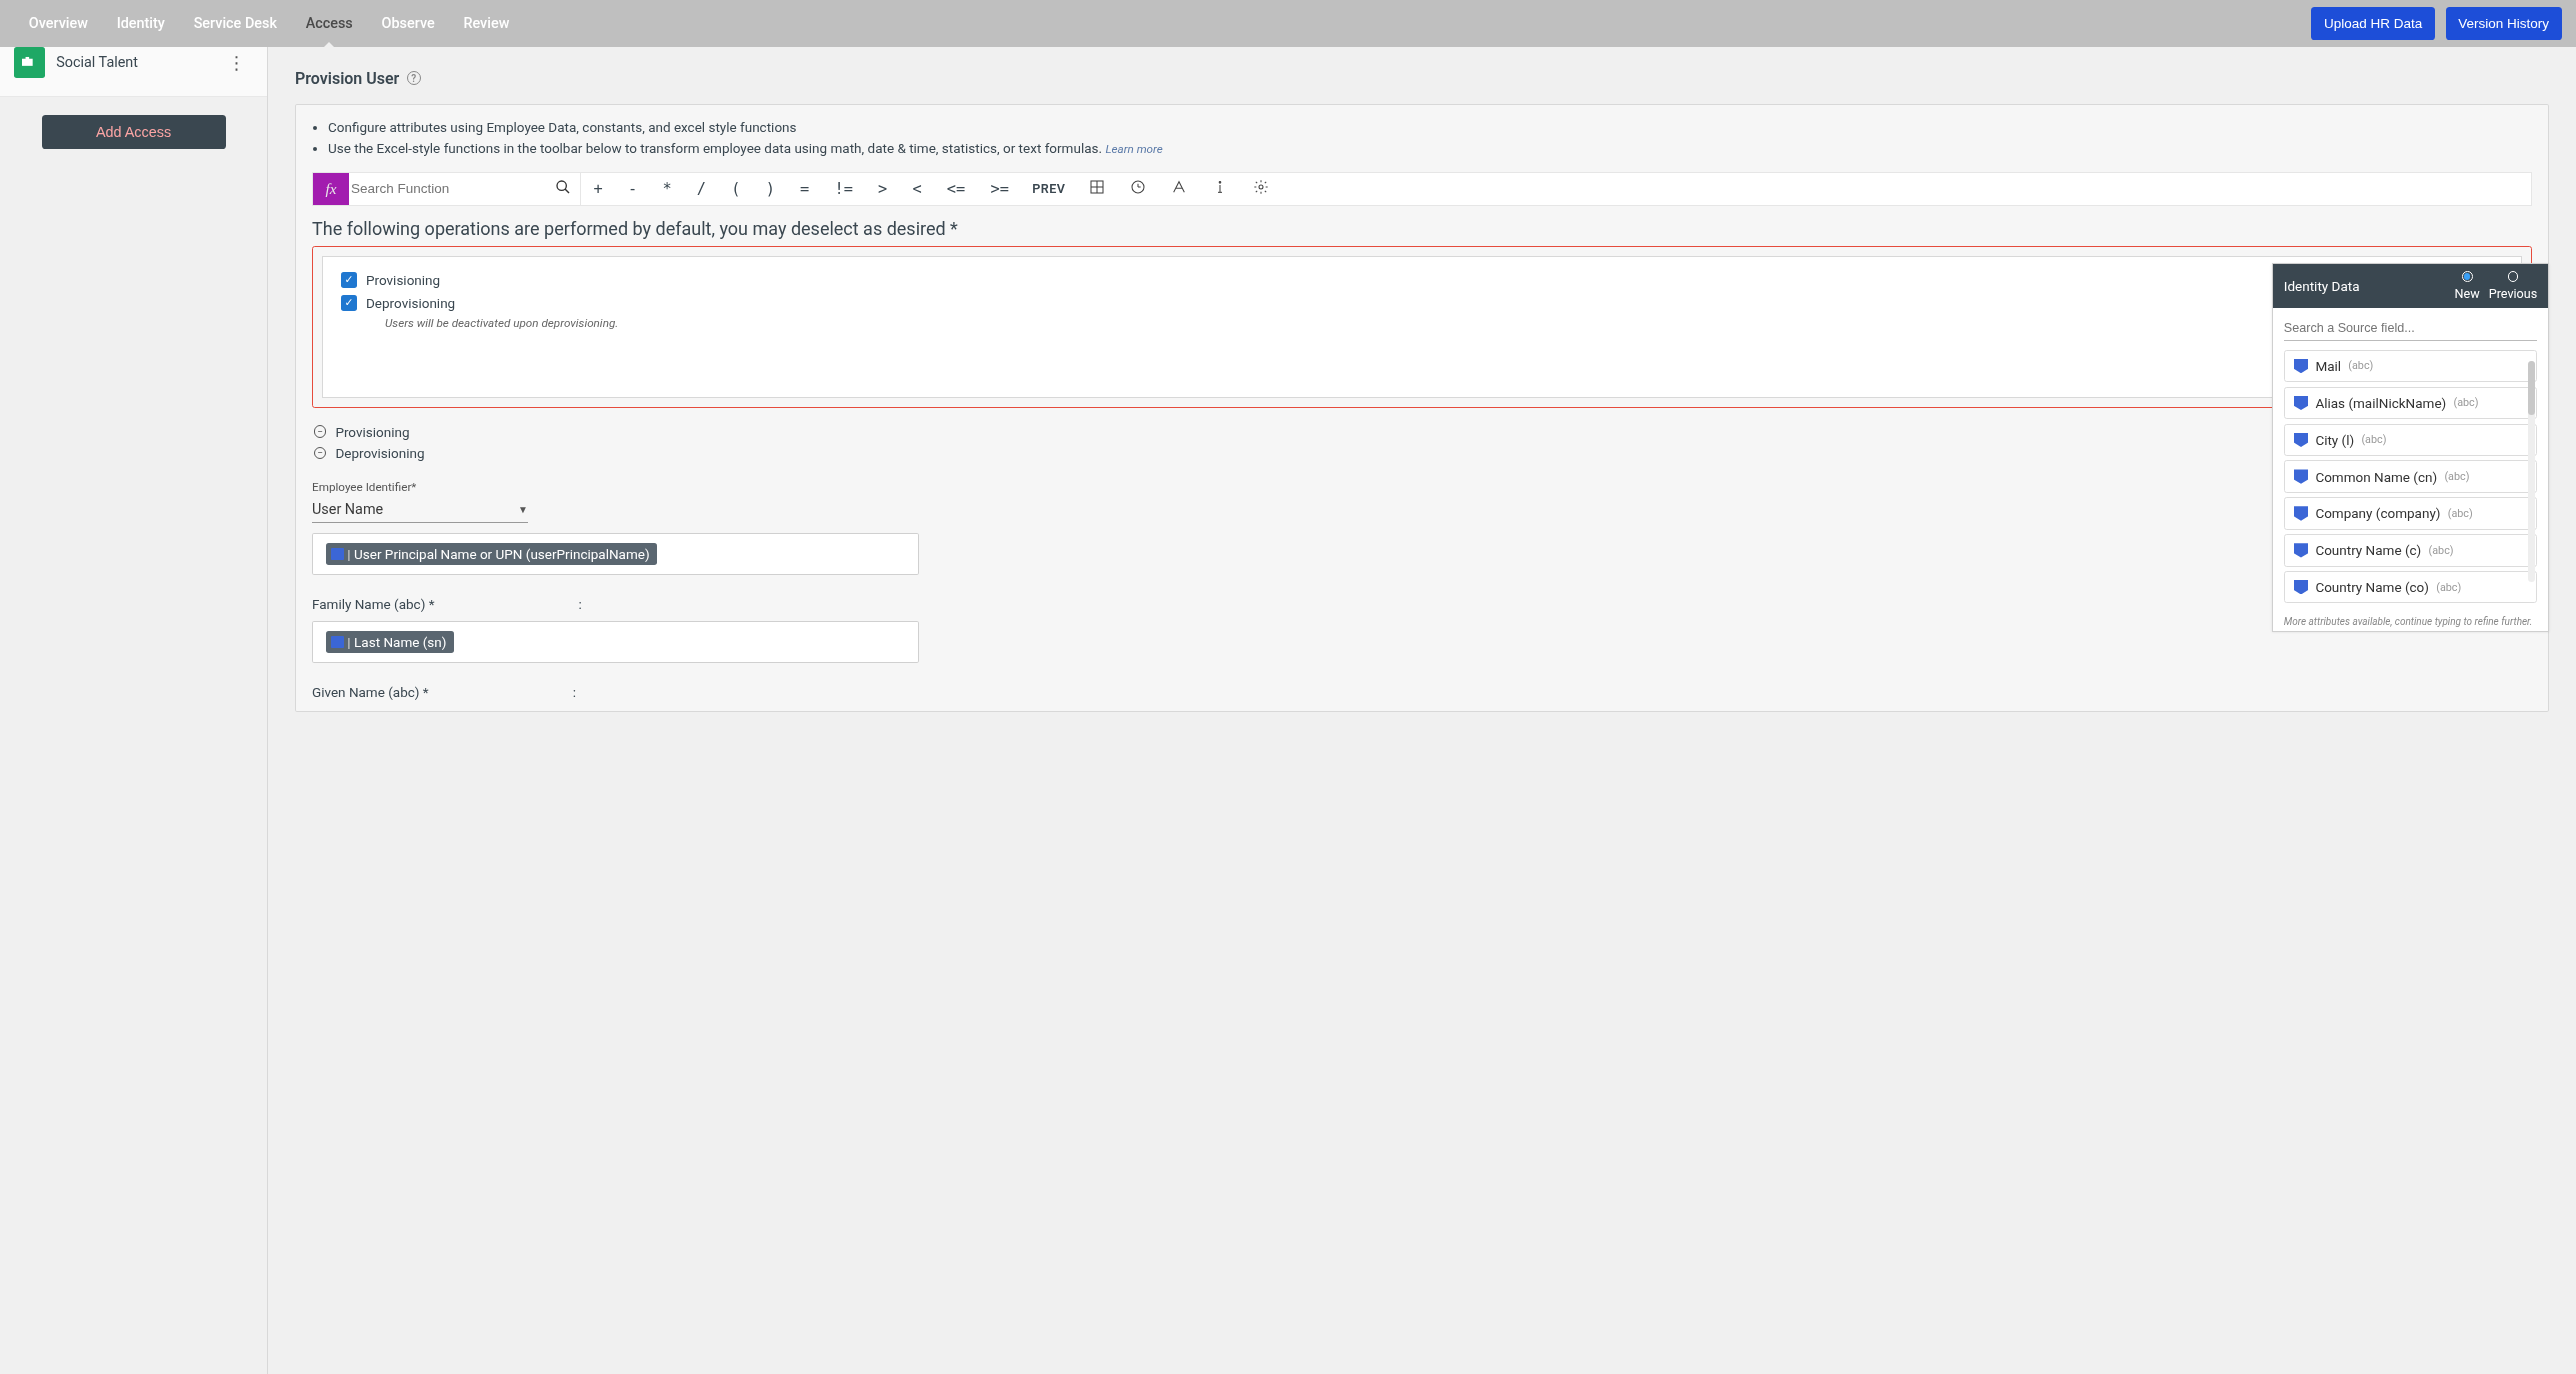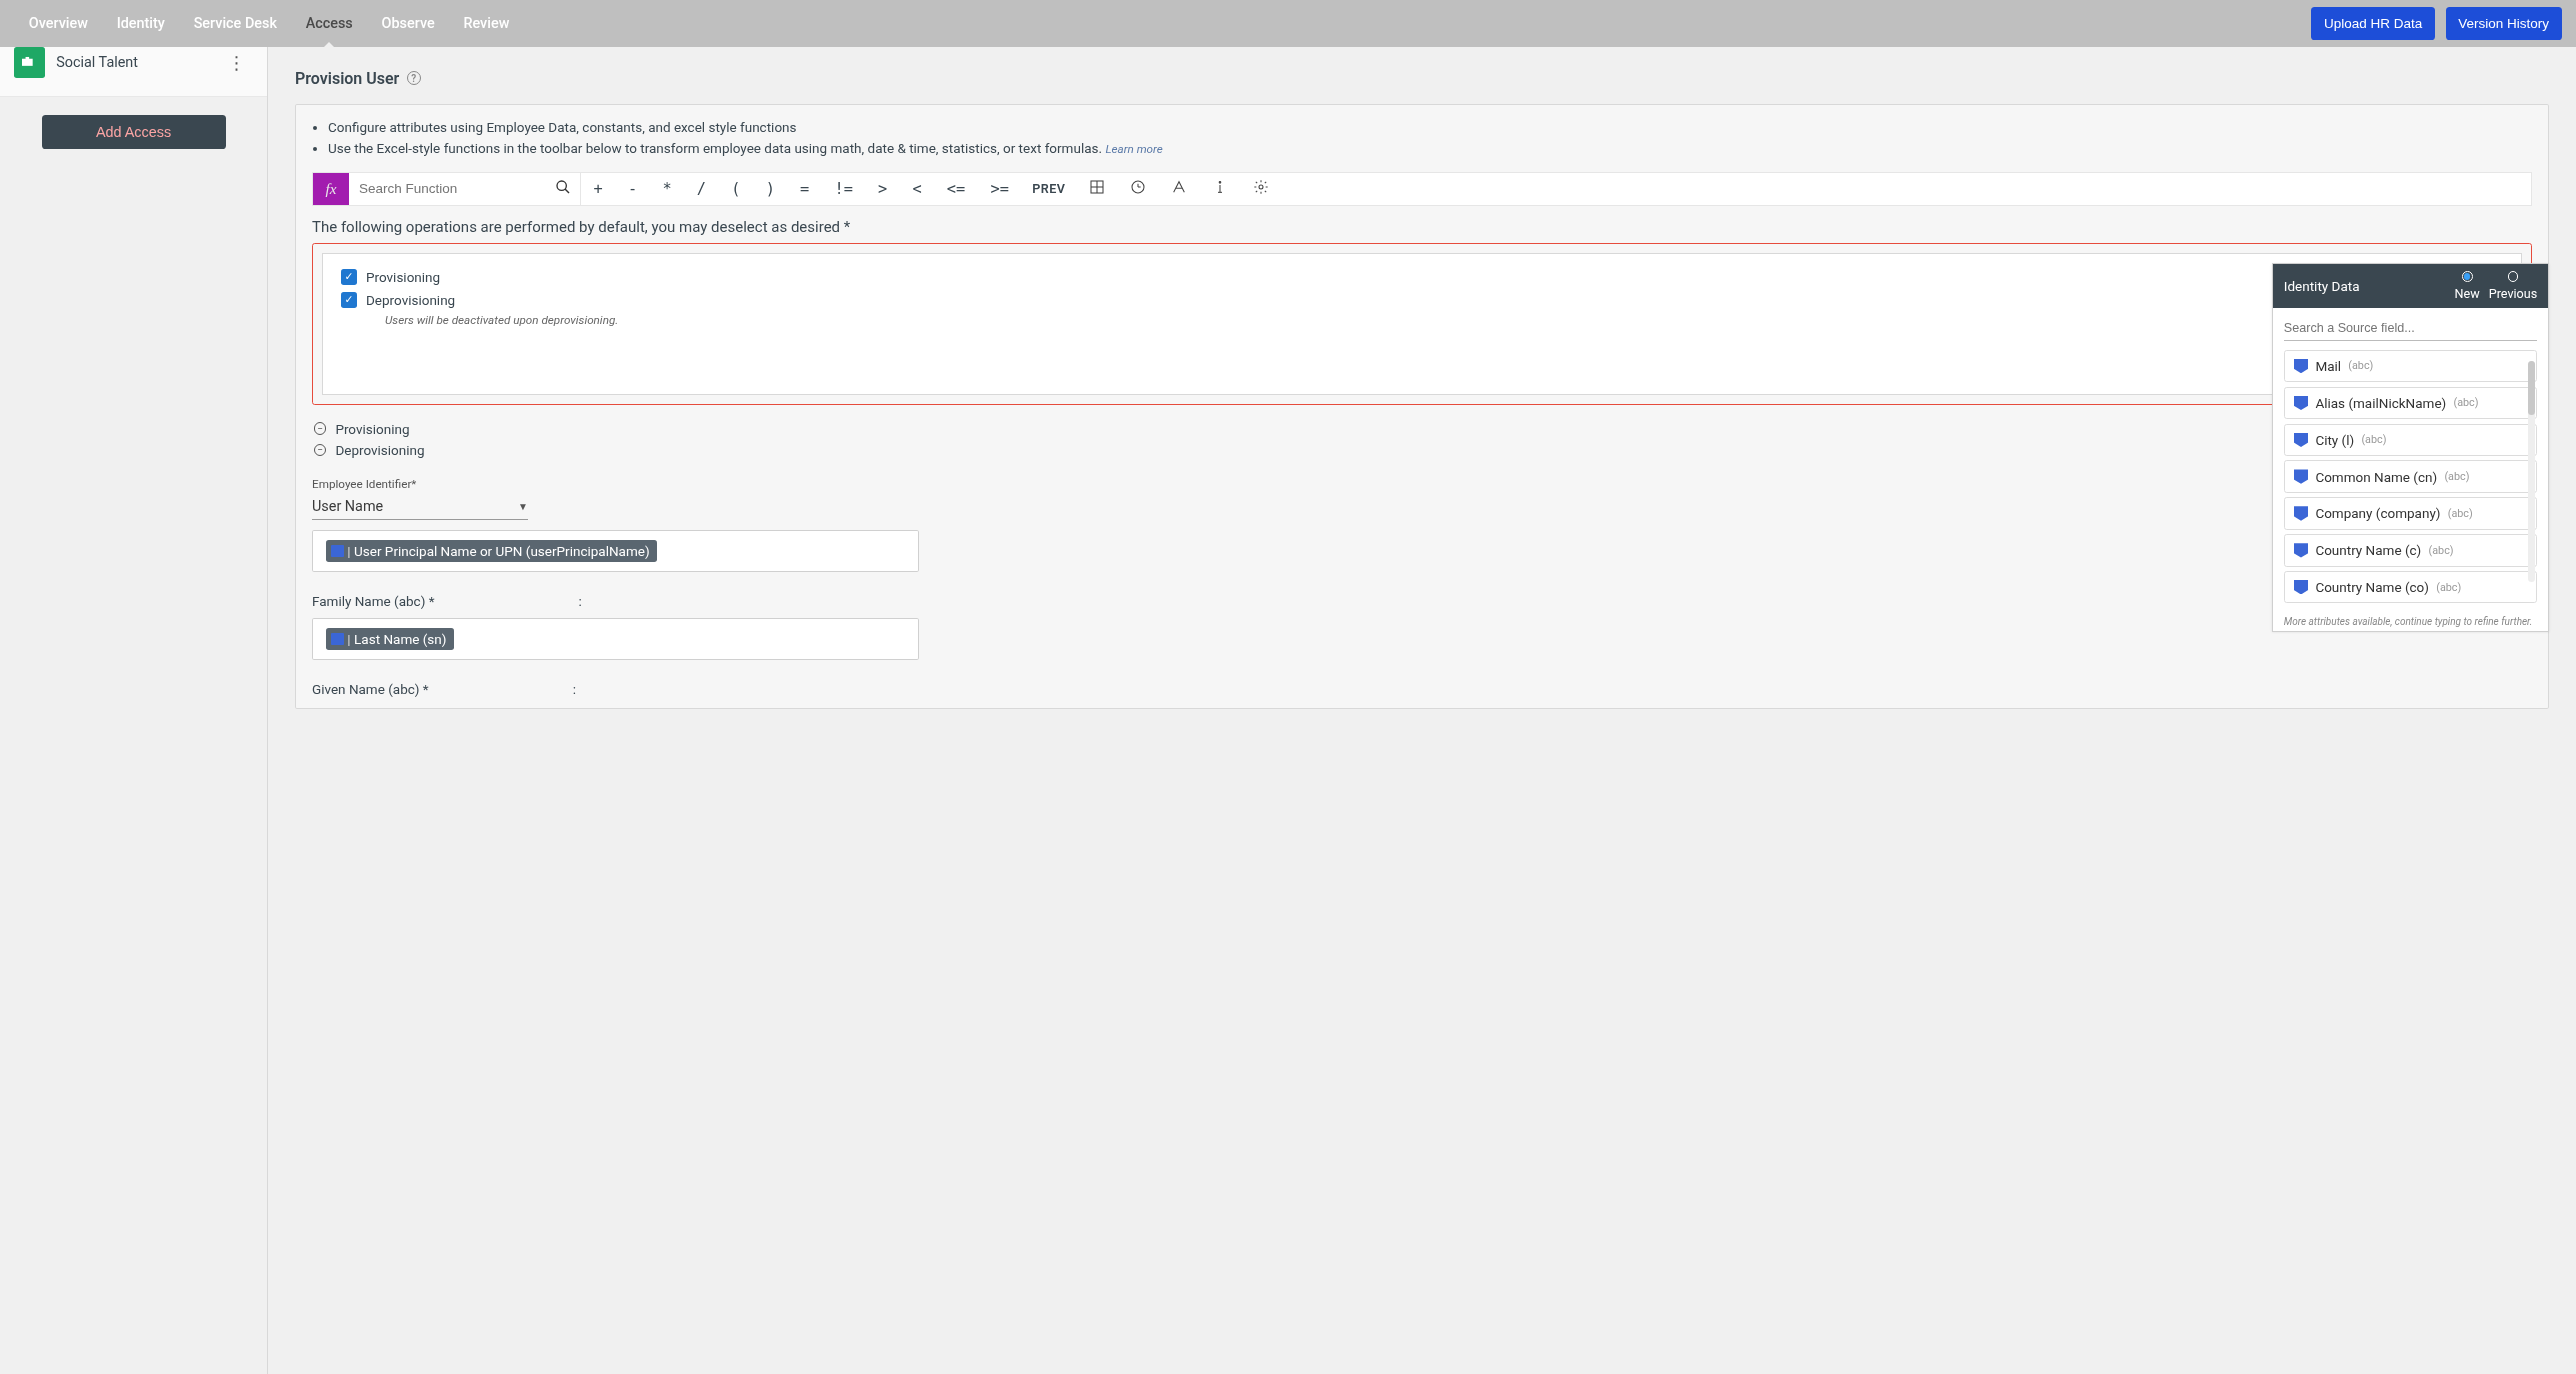--- a/index.html
+++ b/index.html
@@ -25,28 +25,28 @@
   .page-title { font-size: 16px; font-weight: 600; color: #3a4750; display:flex; align-items:center; gap:7.2px; margin-bottom: 16px;}
   .help-icon { width:14.4px; height:14.4px; border:1.3px solid #888; border-radius:50%; display:inline-flex; align-items:center; justify-content:center; font-size:10px; color:#888;}
   
   .config-panel { border: 0.9px solid #d8d8d8; border-radius: 1.8px; padding: 12.6px 16px 0 16px; background: #f6f6f6; }
   .config-panel ul { list-style: disc; margin-left: 16px; color:#3a4750; font-size: 13.5px; line-height: 1.55; }
   .learn-more { color: #5b7aa8; font-style: italic; font-size: 11.7px; }
   
   .fx-bar { display:flex; align-items:center; margin: 12.6px 0; background: #fff; border: 0.9px solid #e6e6e6; height: 34px;}
   .fx-label { width:36px; height:100%; background:#a21caf; color:#e8e8e8; display:flex; align-items:center; justify-content:center; font-style:italic; font-family: serif; font-size:15.3px;}
   .fx-search { flex: 0 0 232px; display:flex; align-items:center; border-right: 0.9px solid #e6e6e6; height: 100%; }
-  .fx-search input { border:none; outline:none; padding: 0 10px; flex:1; font-size:13.5px; color:#b91c1c; background:transparent;}
+  .fx-search input { border:none; outline:none; padding: 0 2px; flex:1; font-size:13.5px; color:#b91c1c; background:transparent;}
   .fx-search .mag { padding: 0 9px; font-size: 16px; color:#444;}
   .fx-ops { display:flex; align-items:center; gap: 0; }
   .fx-op { padding: 0 12.6px; font-size: 15.3px; color:#3a4750; cursor:pointer; font-family: monospace;}
   .fx-prev { padding: 0 10.8px; font-size: 12.6px; font-weight:600; letter-spacing: 0.4px; color:#3a4750;}
   .fx-iconbtn { padding: 0 12.6px; font-size:17px; color:#555; cursor:pointer;}
   
-  .ops-label { font-size:15px; color:#3a4750; margin-top: 3.6px; margin-bottom: 7.2px; }
+  .ops-label { font-size:18px; color:#3a4750; margin-top: 3.6px; margin-bottom: 7.2px; }
   .red-box { border: 1.8px solid #e64b3c; border-radius: 2.7px; padding: 9px 0; margin-bottom: 12.6px; }
   .inner-white { border: 0.9px solid #d8d8d8; background: #fff; margin: 0 9px; padding: 10.8px 18px; min-height: 142px;}
   .chk-row { display:flex; align-items:center; gap: 9px; padding: 3.6px 0; }
   .chk { width:16px; height:16px; background:#1f77d0; border-radius:2.7px; display:flex; align-items:center; justify-content:center; color:#fff; font-size:10.8px;}
   .chk-label { font-size:13.5px; color:#3a4750;}
   .sub-note { font-style: italic; color:#666; font-size: 11.7px; margin-left: 44px; margin-top: 1.8px;}
   
   .collapse-row { display:flex; align-items:center; gap:9px; padding: 2.7px 0; margin-left: 1.8px;}
   .circle-minus { width:12.6px; height:12.6px; border:1.3px solid #555; border-radius:50%; display:flex; align-items:center; justify-content:center; font-size:10px; line-height:1; color:#555;}
   .collapse-row span.lbl { font-size:13.5px; color:#3a4750;}

